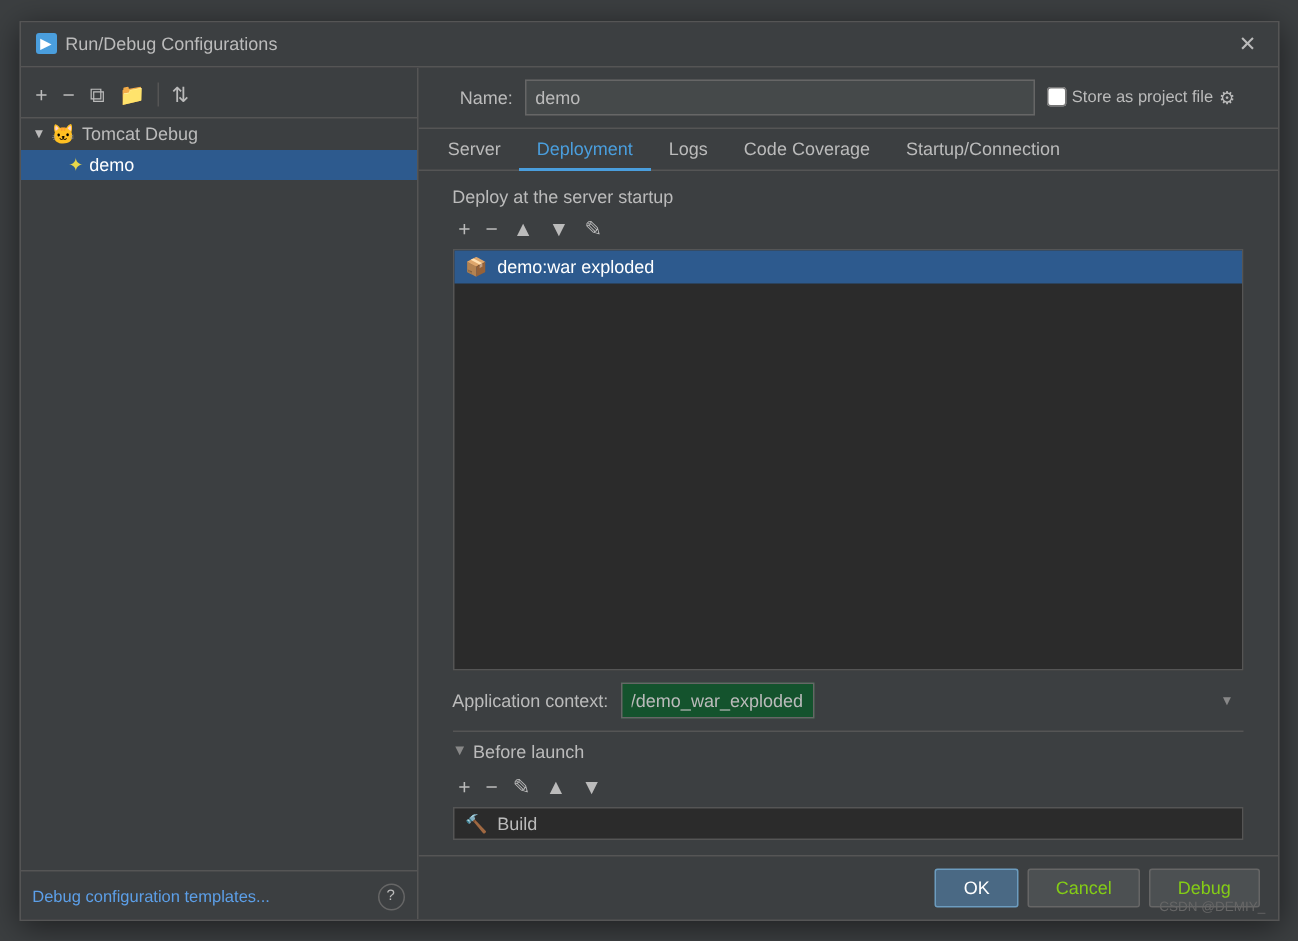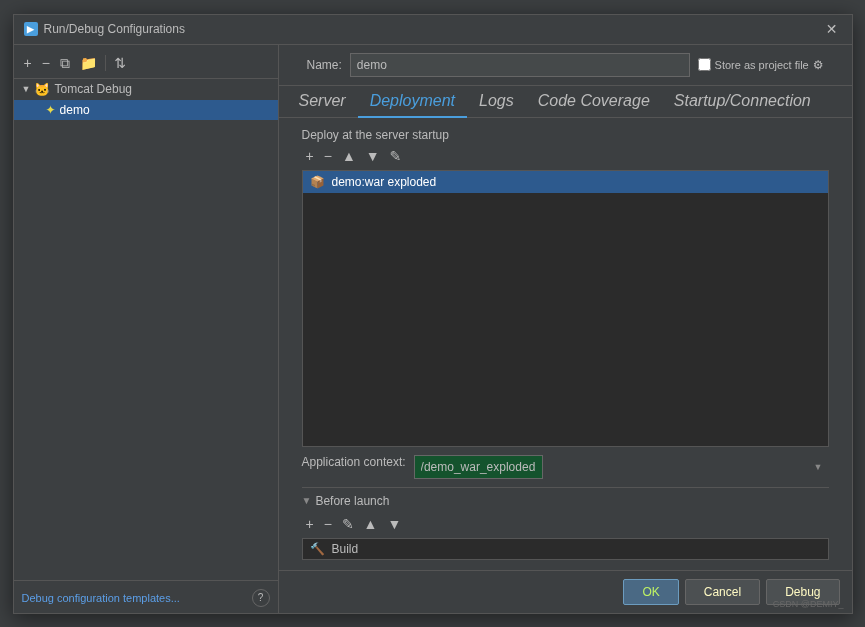--- a/index.html
+++ b/index.html
@@ -152,24 +152,23 @@
     .gear-icon { color: #bbbbbb; font-size: 12px; }
     .tabs-row {
       display: flex;
       border-bottom: 1px solid #555555;
       padding: 0 8px;
     }
     .tab {
       padding: 6px 12px;
       cursor: pointer;
       color: #bbbbbb;
-      font-size: 16px;
+      font-size: 12px;
       border-bottom: 2px solid transparent;
       margin-bottom: -1px;
-      font-style: italic;
     }
     .tab.active {
       color: #4a9edd;
       border-bottom: 2px solid #4a9edd;
     }
     .panel-content {
       flex: 1;
       padding: 10px 23px;
       overflow: auto;
       display: flex;
@@ -203,20 +202,21 @@
     .deploy-item.selected {
       background: #2d5a8e;
       color: white;
     }
     .deploy-item-icon {
       font-size: 12px;
       color: #e8a44a;
     }
     .app-context-row {
       display: flex;
+      align-items: center;
       gap: 8px;
       padding: 8px 0;
     }
     .app-context-label { color: #bbbbbb; white-space: nowrap; }
     .app-context-select {
       flex: 1;
       background: #14532d;
       border: 1px solid #666;
       color: #bbbbbb;
       padding: 3px 6px;
@@ -278,26 +278,26 @@
     .dialog-btn {
       padding: 4px 18px;
       font-size: 12px;
       cursor: pointer;
       border-radius: 2px;
       height: 26px;
     }
     .btn-primary {
       background: #4a6984;
       border: 1px solid #6c9cbf;
-      color: #bef264;
+      color: #ffffff;
     }
     .btn-secondary {
       background: #4c5052;
       border: 1px solid #666;
-      color: #fef9c3;
+      color: #84cc16;
     }
     .watermark {
       position: absolute;
       bottom: 4px;
       right: 8px;
       font-size: 9px;
       color: #666;
     }
   </style>
 </head>

